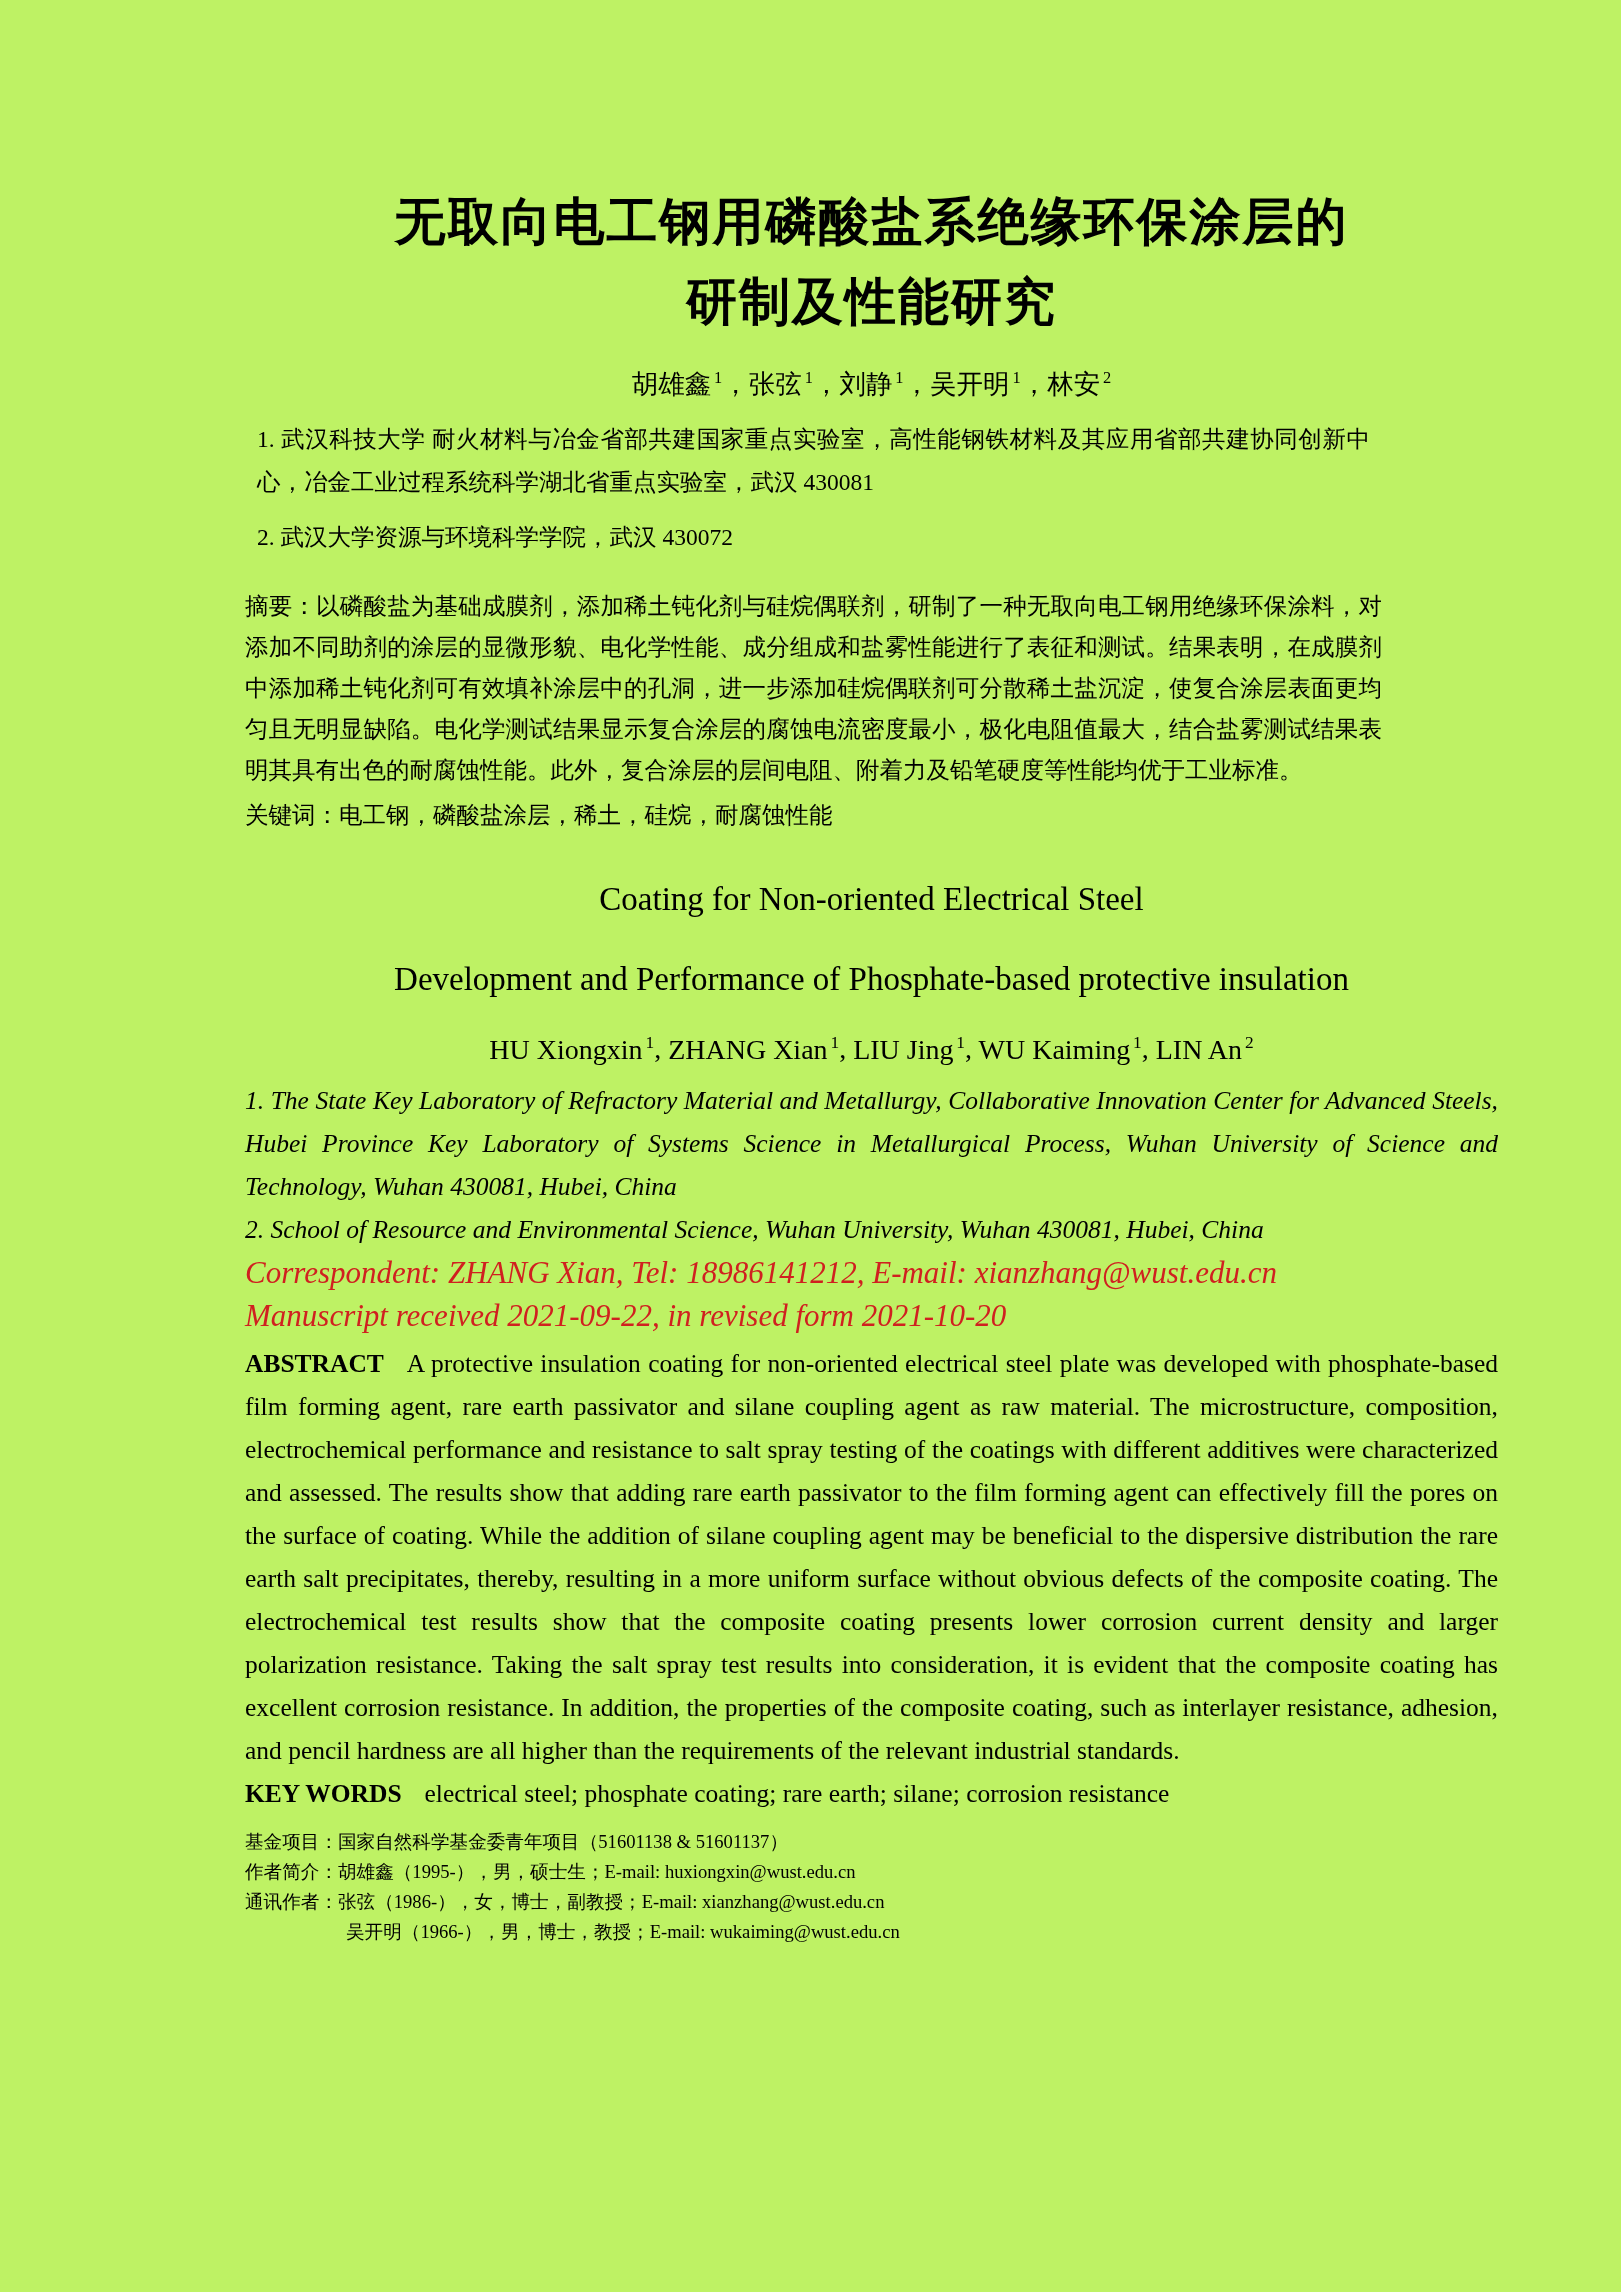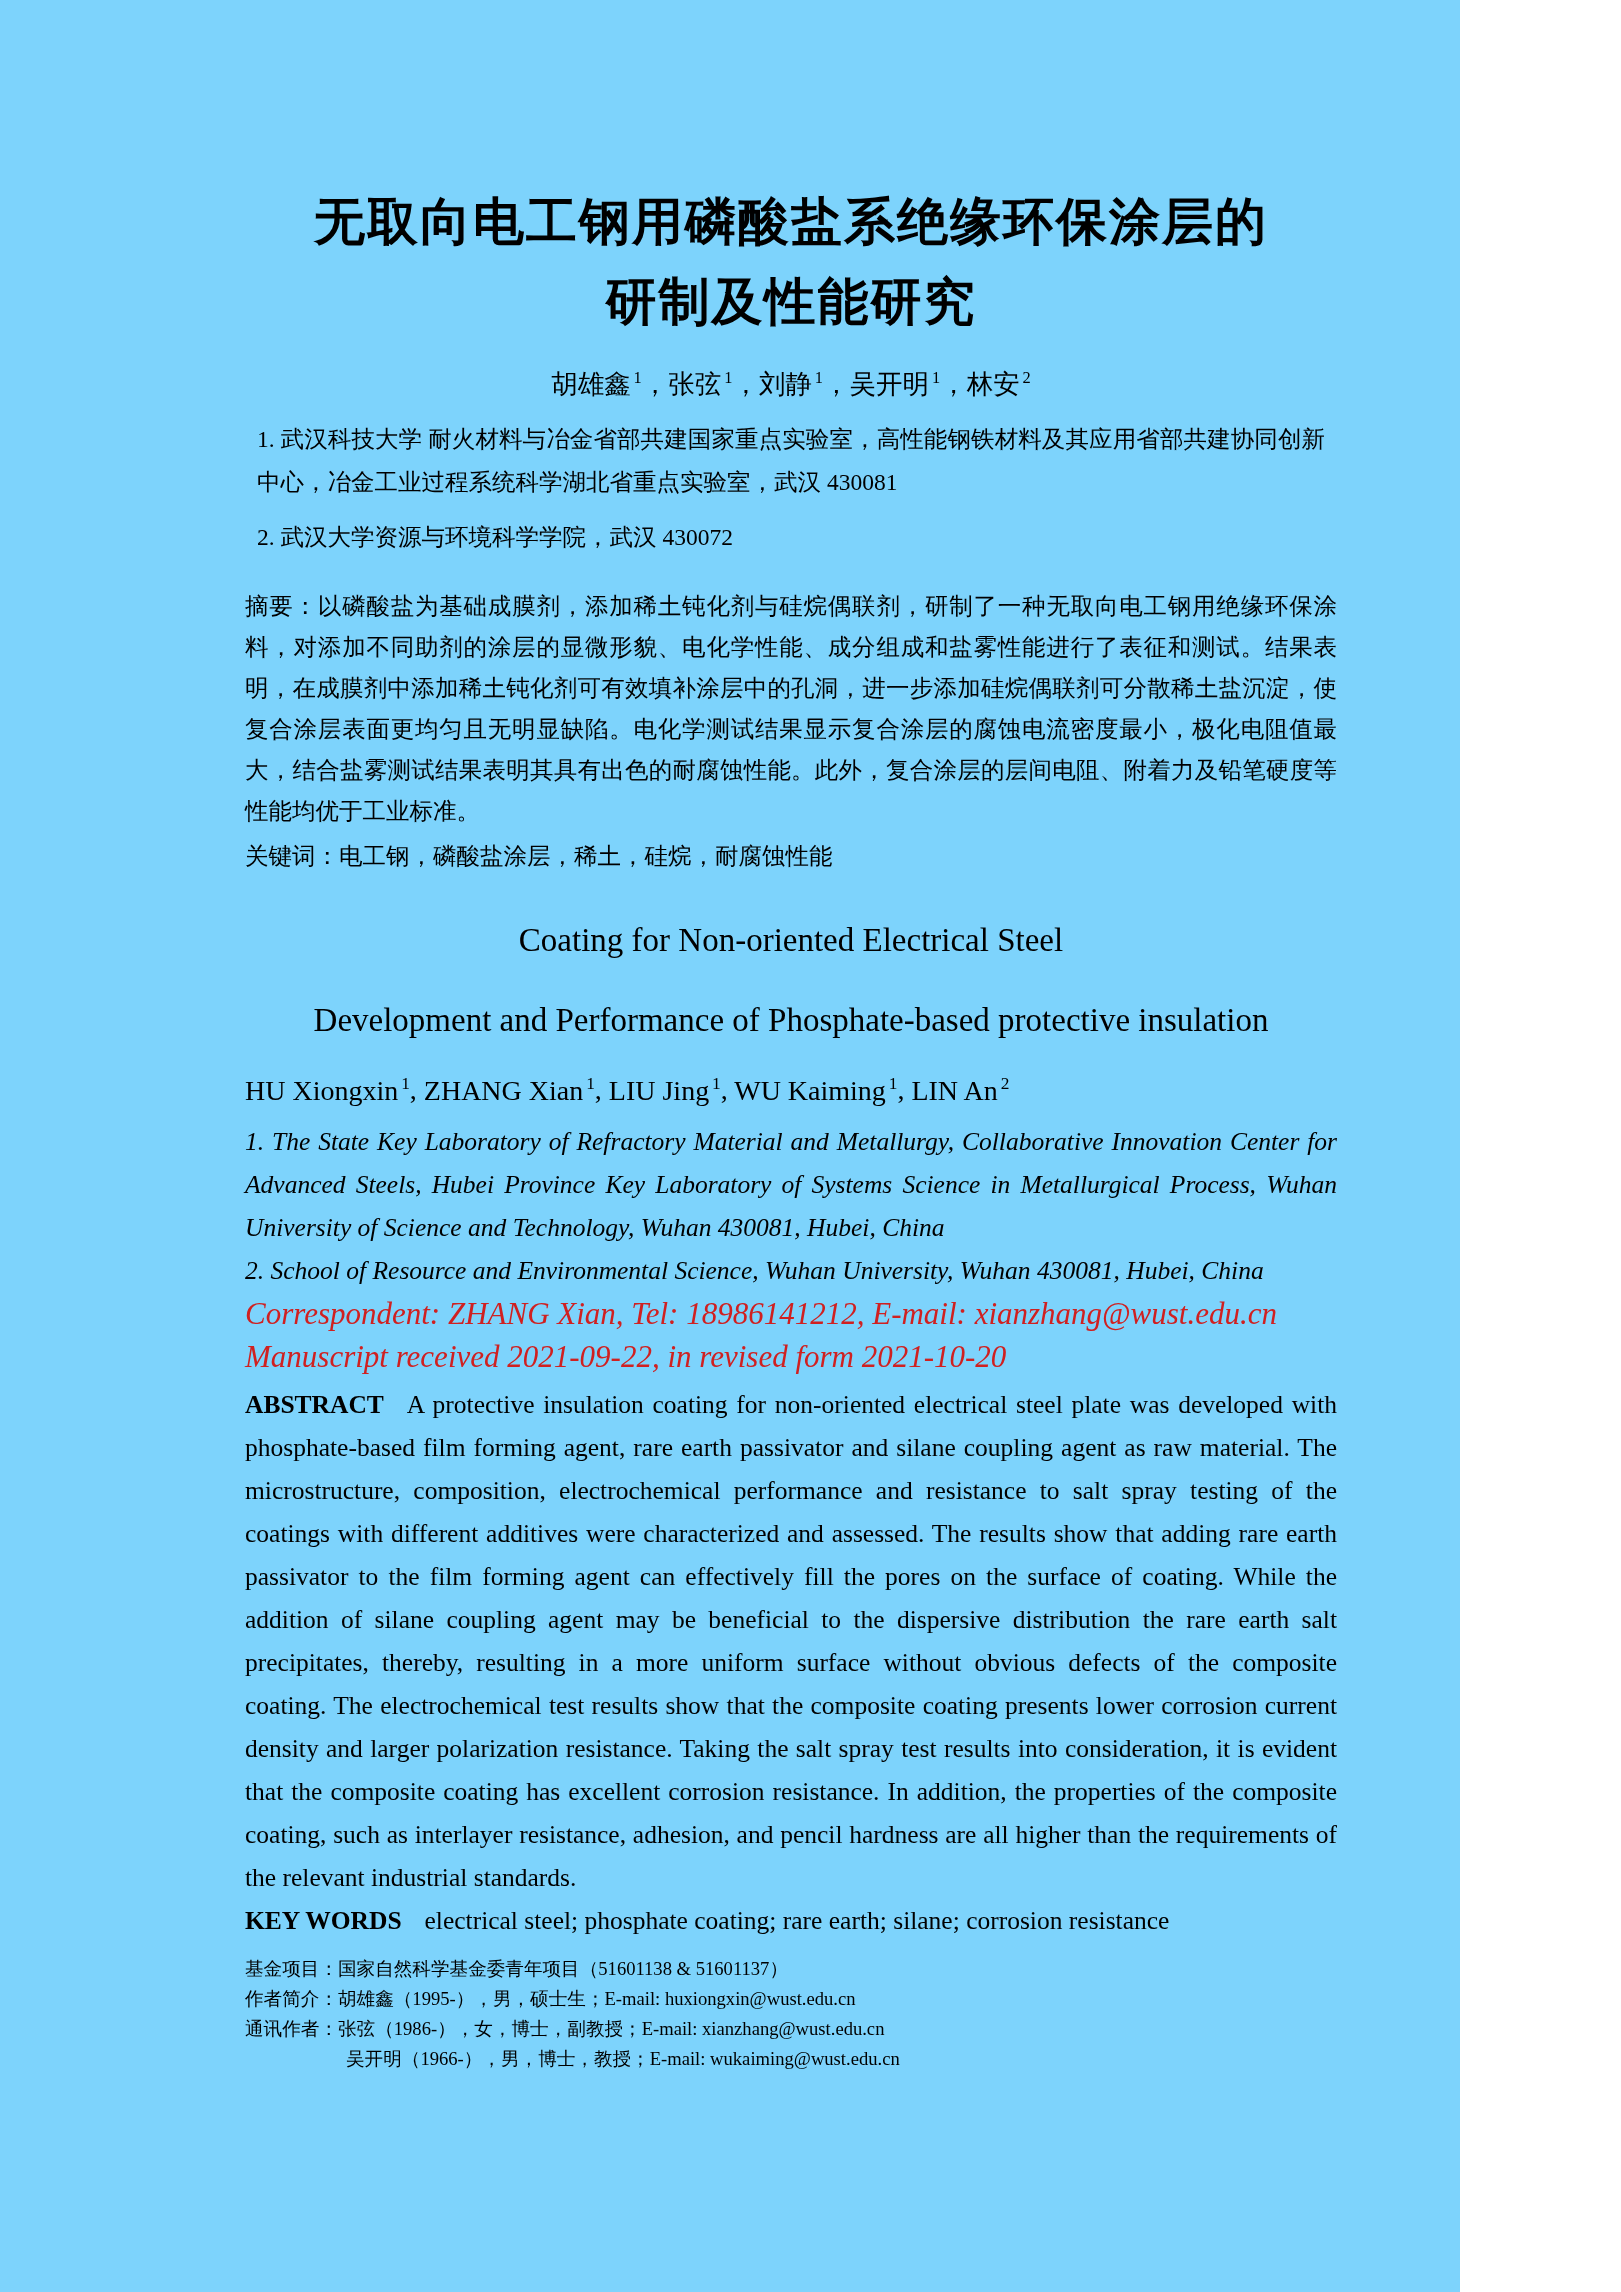--- a/index.html
+++ b/index.html
@@ -1,21 +1,21 @@
 <!DOCTYPE html>
 <html style="--accent-red: #d02020;"><head>
 <meta charset="utf-8">
 <style>
   html,body{margin:0;padding:0;background:#ffffff;}
   .page{
     position:relative;
-    width:1460px;height:2293px;
+    width:1621px;height:2293px;
     box-sizing:border-box;
     padding:182px 123px 0 245px;
-    background:#7dd3fc;
+    background:#bef264;
     color:#000;
     font-family:"Liberation Serif","DejaVu Serif",serif;
   }
   
   .title-cn{
     text-align:center;
     font-family:"Liberation Sans","DejaVu Sans",sans-serif;
     font-weight:bold;
     font-size:51px;
     line-height:80px;
@@ -30,21 +30,21 @@
   }
   sup{font-size:0.62em;margin-left:2.9px;}
   
   .affil-cn{margin-top:11.8px;max-width:1137px;}
   .affil-cn p{margin:12px;font-size:23.5px;line-height:43px;text-align:justify;}
   
   .abstract-cn{margin:27.4px 0 0 0;max-width:1137px;font-size:23.5px;line-height:41px;text-align:justify;}
   .keywords-cn{margin:3.9px 0 0 0;max-width:1137px;font-size:23.5px;line-height:41px;}
   
   .title-en{margin-top:23.5px;text-align:center;font-size:33px;line-height:80px;}
-  .authors-en{text-align:left;font-size:28px;line-height:47px;}
+  .authors-en{text-align:center;font-size:28px;line-height:47px;}
   
   .affil-en{margin-top:5.9px;}
   .affil-en p{margin:0;font-size:25.5px;line-height:43px;font-style:italic;text-align:justify;}
   
   .red-block p{margin:0;font-size:31px;line-height:43px;font-style:italic;color:var(--accent-red,#d02020);}
   
   .abstract-en{margin:5.9px 0 0 0;font-size:25.5px;line-height:43px;text-align:justify;}
   .lbl-bold{font-weight:bold;margin-right:0.9em;}
   .keywords-en{margin:0;font-size:25.5px;line-height:43px;}
   .correspondent-en{margin:0;font-size:25.5px;line-height:43px;}

